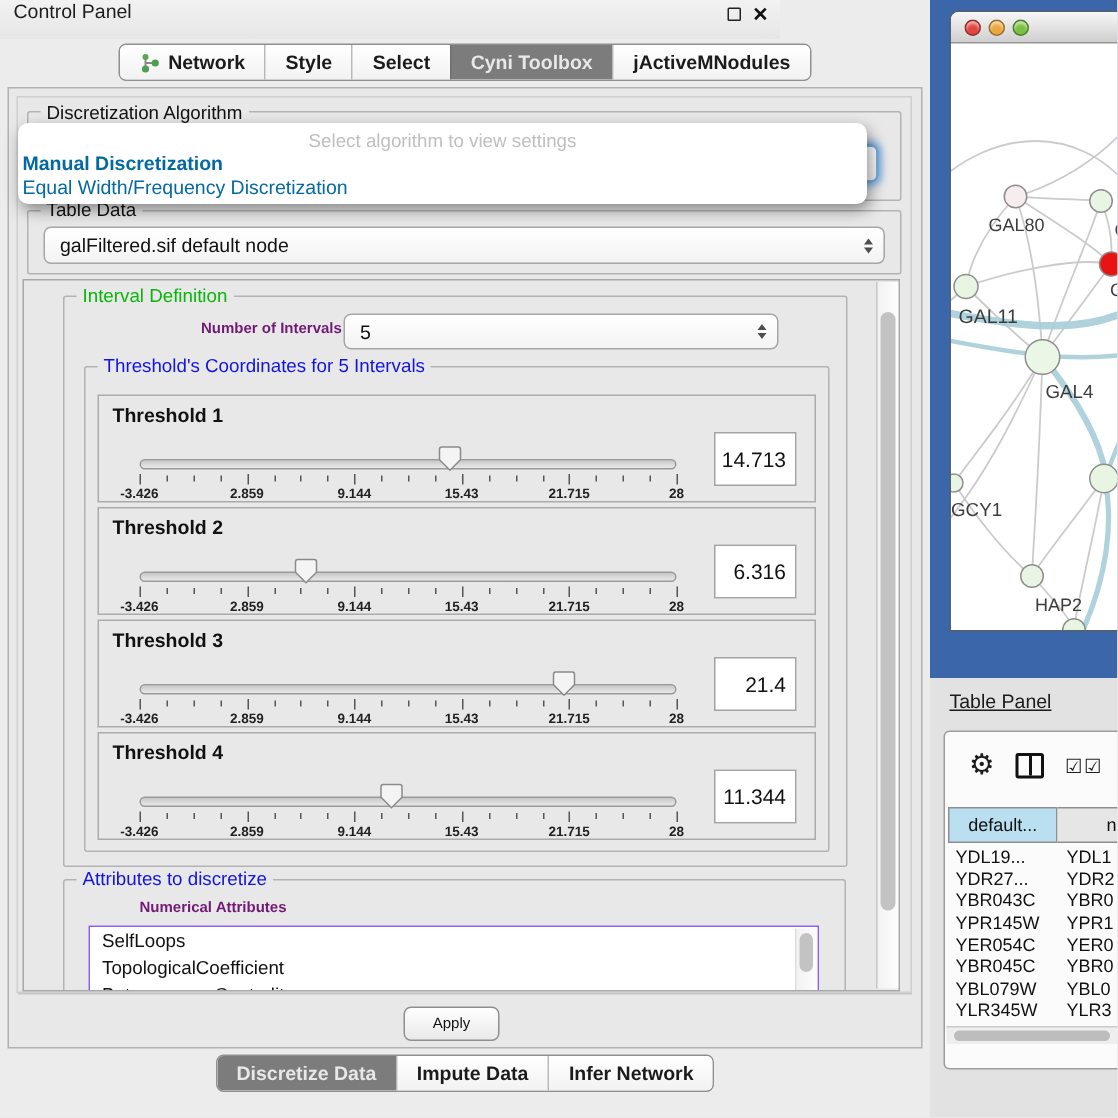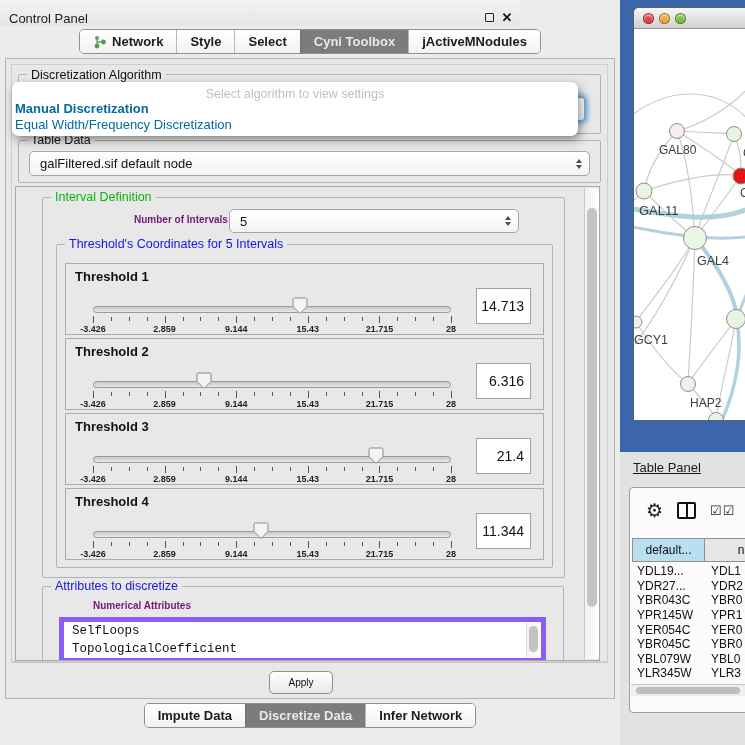--- a/index.html
+++ b/index.html
@@ -2,21 +2,21 @@
 <html><head>
 <meta charset="utf-8">
 <style>
   * { margin:0; padding:0; box-sizing:border-box; }
   html,body { width:745px; height:745px; }
   body { font-family:"Liberation Sans", sans-serif; background:#ececec; overflow:hidden; }
   #root { position:relative; width:745px; height:745px; background:#ececec; overflow:hidden; }
 
   
   #left { position:absolute; left:0; top:0; width:620px; height:745px; background:#ececec; }
-  #titlebar { position:absolute; left:0; top:0; width:520px; height:26px; background:linear-gradient(#f2f2f2,#e6e6e6); display:flex; align-items:flex-end; }
+  #titlebar { position:absolute; left:0; top:0; width:520px; height:26px; background:linear-gradient(#f2f2f2,#e6e6e6); display:flex; align-items:flex-start; }
   #titlebar .title { font-size:13px; color:#1c1c1c; padding-left:9px; flex:1; }
   .winbtn { display:inline-flex; align-items:center; justify-content:center; width:18px; height:18px; cursor:default; }
   .float-glyph { width:9px; height:9px; border:1.6px solid #222; border-radius:1px; }
   .close-glyph { font-size:13px; font-weight:bold; color:#111; }
 
   .seg { display:flex; border:1px solid #8f8f8f; border-radius:5px; overflow:hidden; background:#fff; height:25px; }
   .seg-item { display:flex; align-items:center; gap:5px; padding:0 13px; font-size:13px; font-weight:bold; color:#1b1b1b; background:linear-gradient(#ffffff,#f2f2f2); border-left:1px solid #b9b9b9; white-space:nowrap; }
   .seg-item:first-child { border-left:none; }
   .seg-item.sel { background:#7c7c7c; color:#e8e8e8; border-left-color:#6f6f6f; }
   #toptabs { position:absolute; top:29px; left:0; width:620px; display:flex; justify-content:center; }
@@ -55,21 +55,21 @@
   .tlabel { position:absolute; left:9px; top:5px; font-weight:bold; font-size:13px; color:#111; }
   .track { position:absolute; left:27px; top:42px; width:358px; height:7px; border:1px solid #9a9a9a; border-radius:4px; background:linear-gradient(#c7c7c7,#e9e9e9); }
   .thumbwrap { position:absolute; top:33px; width:16px; height:18px; }
   .tick { position:absolute; width:1px; background:#555; }
   .tick.minor { top:53px; height:4px; }
   .tick.major { top:52px; height:7px; }
   .ticklabel { position:absolute; top:60px; transform:translateX(-50%); font-size:9px; font-weight:bold; color:#222; white-space:nowrap; }
   .valuebox { position:absolute; left:410px; top:24px; width:55px; height:36px; background:#fff; border:1px solid #a3a3a3; font-size:14px; color:#111; text-align:right; line-height:34px; padding-right:6px; }
 
   
-  #attrlist { position:absolute; left:16px; top:30px; width:487px; height:46px; background:#fff; border:5px solid #8b5cf6; overflow:hidden;font-family:Liberation Mono, monospace; }
+  #attrlist { position:absolute; left:16px; top:30px; width:487px; height:46px; background:#fff; border:1px solid #8b5cf6; overflow:hidden; }
   .attr-item { font-size:12.5px; color:#111; padding-left:8px; line-height:18px; white-space:nowrap; }
   #attrlist .vscroll { border-left:1px solid #ddd; }
 
   #applybtn { position:absolute; left:269px; top:671px; width:64px; height:23px; background:linear-gradient(#ffffff,#e9e9e9); border:1px solid #8f8f8f; border-radius:5px; font-size:10px; color:#111; display:flex; align-items:center; justify-content:center; }
   #applysep { position:absolute; left:12px; top:662px; width:596px; height:0; border-top:1px solid #c6c6c6; }
 
   
   #bluebg { position:absolute; left:620px; top:0; width:125px; height:452px; background:#3b66a9; }
   #rightlower { position:absolute; left:620px; top:452px; width:125px; height:293px; background:#e2e2e2; }
 
@@ -348,25 +348,25 @@
             <div class="attr-item">BetweennessCentrality</div>
           </div>
       </div>
     </div>
 
     <div id="applysep"></div>
     <button id="applybtn">Apply</button>
 
     <div id="bottomtabs">
         <div class="seg">
-          <div class="seg-item">
-            <span>Impute Data</span>
-          </div>
           <div class="seg-item sel">
             <span>Discretize Data</span>
+          </div>
+          <div class="seg-item">
+            <span>Impute Data</span>
           </div>
           <div class="seg-item">
             <span>Infer Network</span>
           </div>
         </div>
       </div>
   </div>
 
   <div id="bluebg"></div>
   <div id="rightlower"></div>

